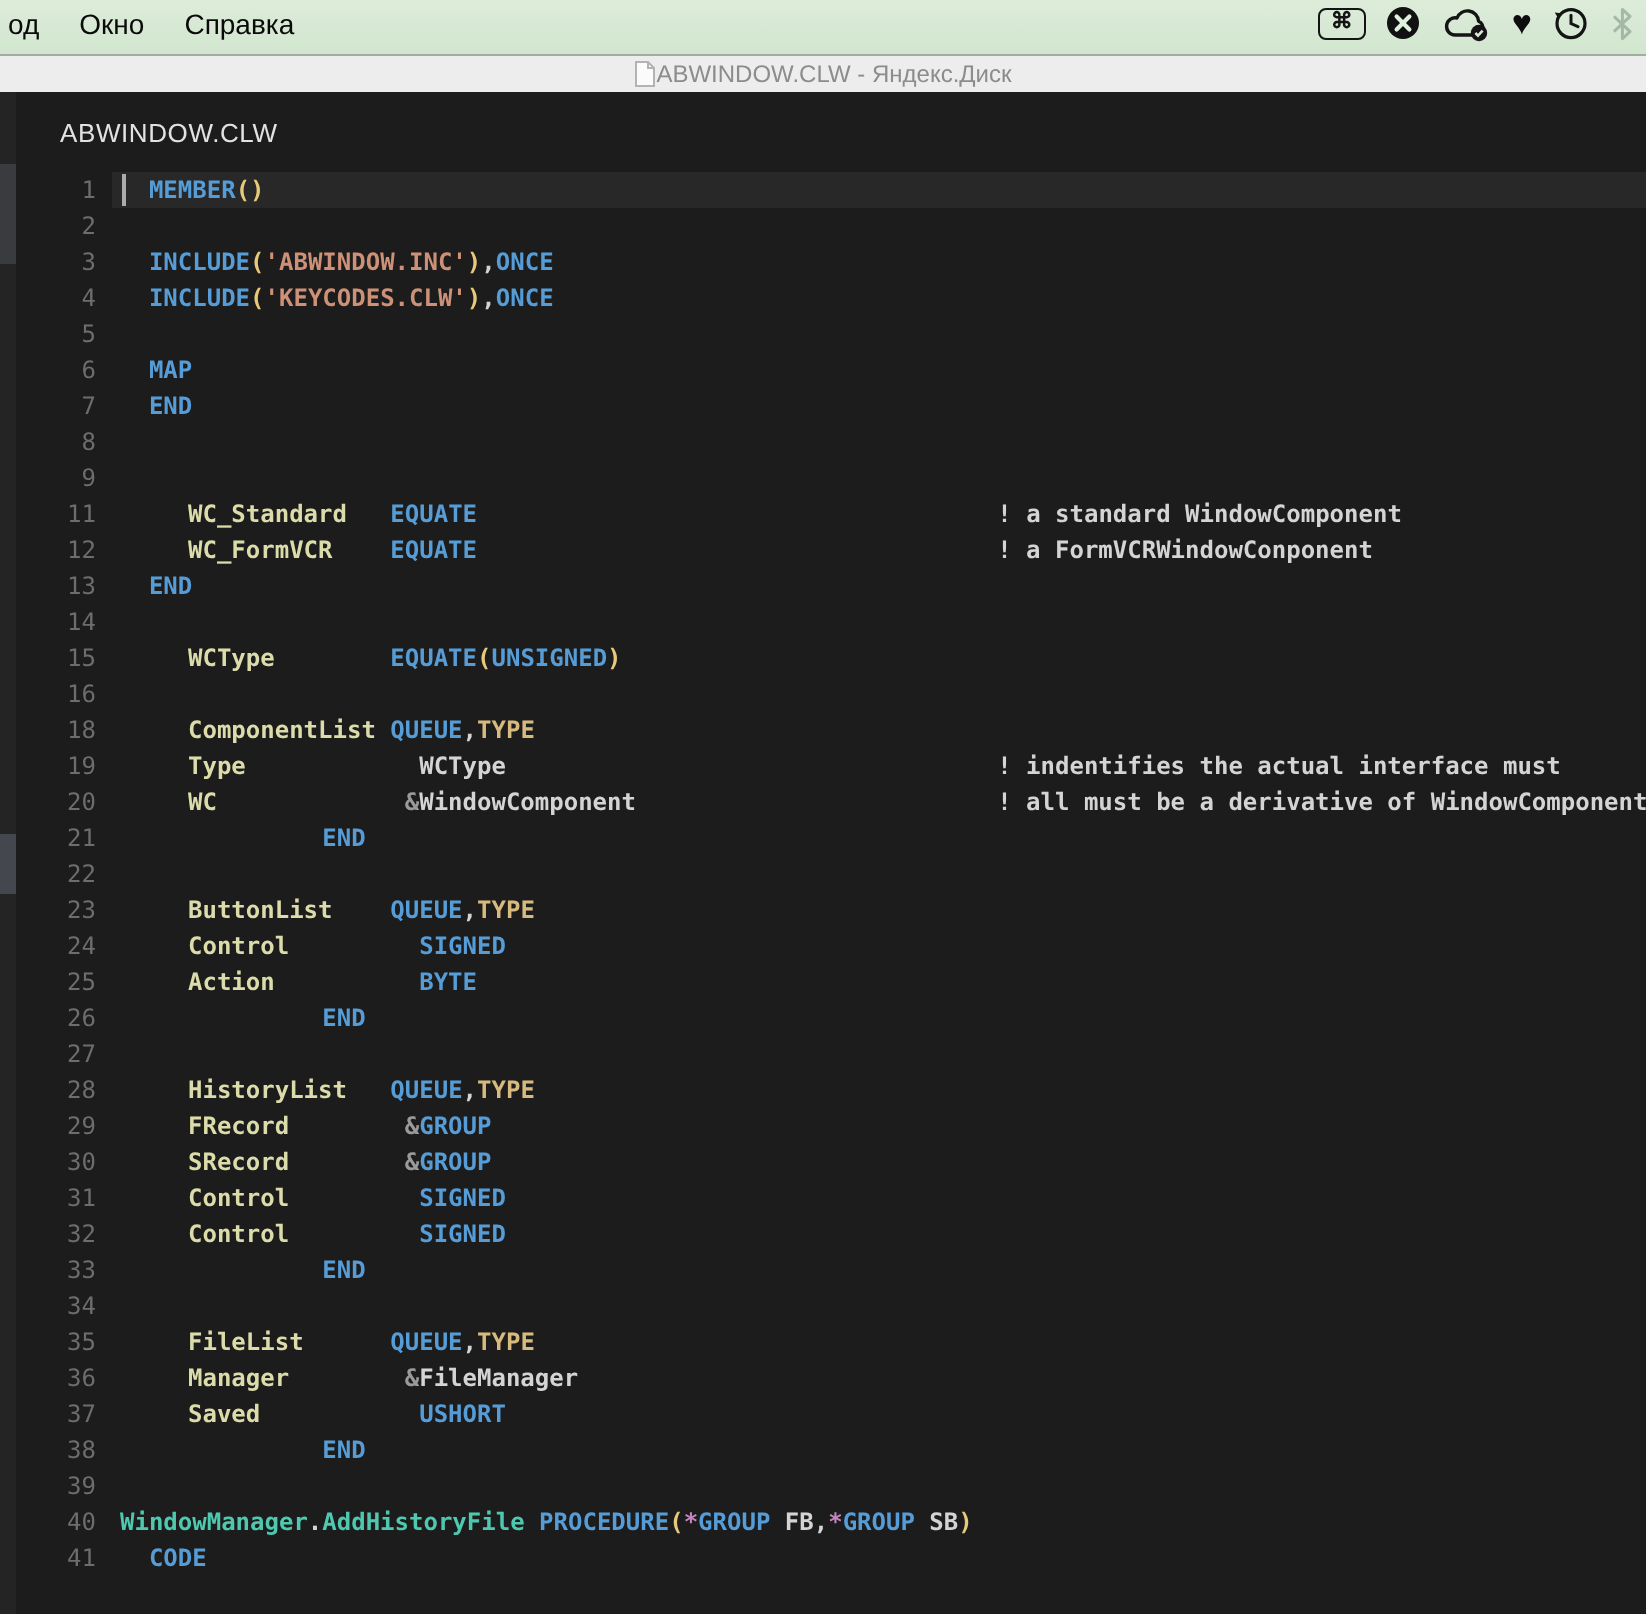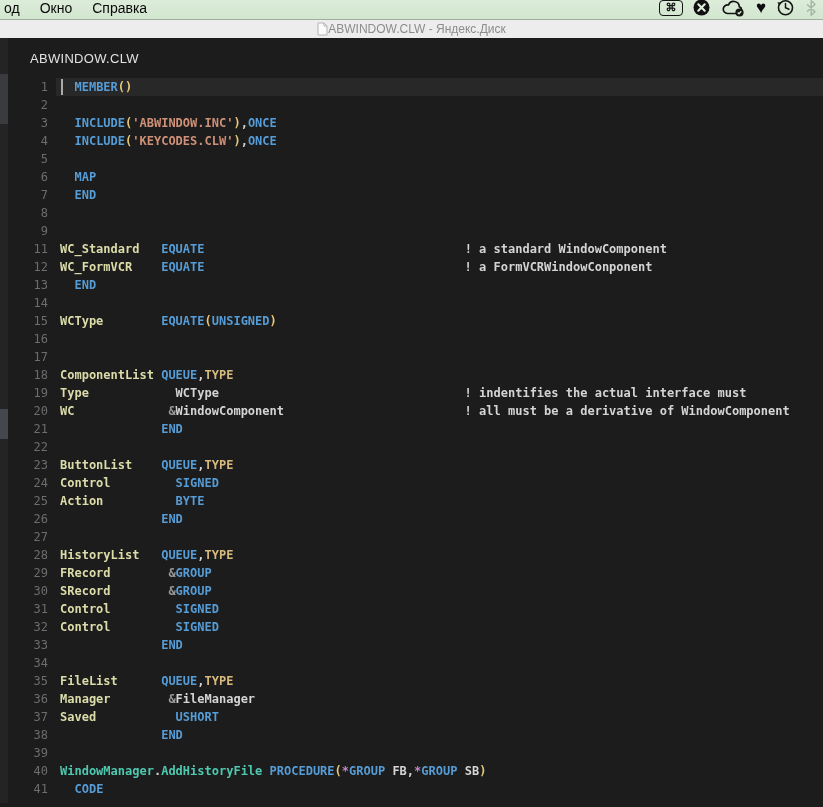--- a/index.html
+++ b/index.html
@@ -1,21 +1,21 @@
 <!DOCTYPE html>
 <html><head>
 <meta charset="utf-8">
 <style>
   * { margin:0; padding:0; box-sizing:border-box; }
   html,body { width:823px; height:807px; overflow:hidden; }
   body { font-family:"Liberation Sans", sans-serif; background:#1c1c1c; position:relative; }
 
   
   .menubar {
-    height:20px; width:100%;
+    height:28px; width:100%;
     background:linear-gradient(180deg,#dcecd9 0%,#d2e6cf 100%);
     border-bottom:1px solid #9fae9e;
     display:flex; align-items:center;
     padding:0 6px 4px 3px;
     font-size:14px; color:#0a0a0a;
   }
   .menu-item { padding:0 1px; margin-right:18px; white-space:nowrap; cursor:default; }
   .status-icons { margin-left:auto; display:flex; align-items:center; gap:10px; }
   .sicon { display:flex; align-items:center; justify-content:center; height:20px; }
   .ic-cmdbox { width:24px; height:16px; border:1.6px solid #141414; border-radius:4px;
@@ -44,21 +44,21 @@
   .code { font-family:"DejaVu Sans Mono", monospace; font-size:12px; line-height:18px;
           font-weight:bold; font-variant-ligatures:none; }
   .line { display:flex; height:18px; position:relative; }
   .ln { flex:none; width:40px; text-align:right; color:#6d6d6d; font-weight:normal; }
   .lc { flex:1; margin-left:8px; padding-left:4px; white-space:pre; }
   .line.cur .lc { background:#282828; }
   .cursor { position:absolute; left:53px; top:1px; width:2px; height:16px; background:#ababab; }
 
   .tk-pl { color:#d4d4d4; }
   .tk-kw { color:#569cd6; }
-  .tk-id { color:#dcdcaa; }
+  .tk-id { color:#dcdcaa;margin-left:34px; }
   .tk-ty { color:#d7ba7d; }
   .tk-br { color:#e8c97a; }
   .tk-st { color:#ce9178; }
   .tk-nu { color:#b5cea8; }
   .tk-cm { color:#d4d4d4; }
   .tk-am { color:#9a9a9a; }
   .tk-fn { color:#4ec9b0; }
   .tk-sp { color:#c586c0; }
 </style>
 </head>
@@ -176,24 +176,20 @@
         </div>
         <div class="line">
           <span class="ln">15</span>
           <span class="lc"><span class="tk-id">WCType</span><span class="tk-pl">        </span><span class="tk-kw">EQUATE</span><span class="tk-br">(</span><span class="tk-kw">UNSIGNED</span><span class="tk-br">)</span></span>
         </div>
         <div class="line">
           <span class="ln">16</span>
           <span class="lc"></span>
         </div>
         <div class="line">
-          <span class="ln">17</span>
-          <span class="lc"></span>
-        </div>
-        <div class="line">
           <span class="ln">18</span>
           <span class="lc"><span class="tk-id">ComponentList</span><span class="tk-pl"> </span><span class="tk-kw">QUEUE</span><span class="tk-pl">,</span><span class="tk-ty">TYPE</span></span>
         </div>
         <div class="line">
           <span class="ln">19</span>
           <span class="lc"><span class="tk-id">Type</span><span class="tk-pl">            </span><span class="tk-pl">WCType</span><span class="tk-pl">                                  </span><span class="tk-cm">! indentifies the actual interface must</span></span>
         </div>
         <div class="line">
           <span class="ln">20</span>
           <span class="lc"><span class="tk-id">WC</span><span class="tk-pl">             </span><span class="tk-am">&amp;</span><span class="tk-pl">WindowComponent</span><span class="tk-pl">                         </span><span class="tk-cm">! all must be a derivative of WindowComponent</span></span>

